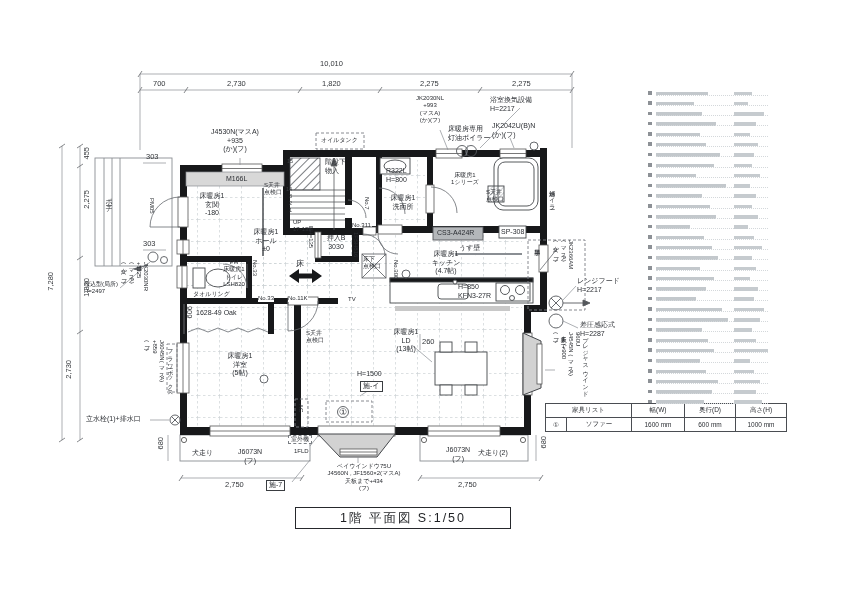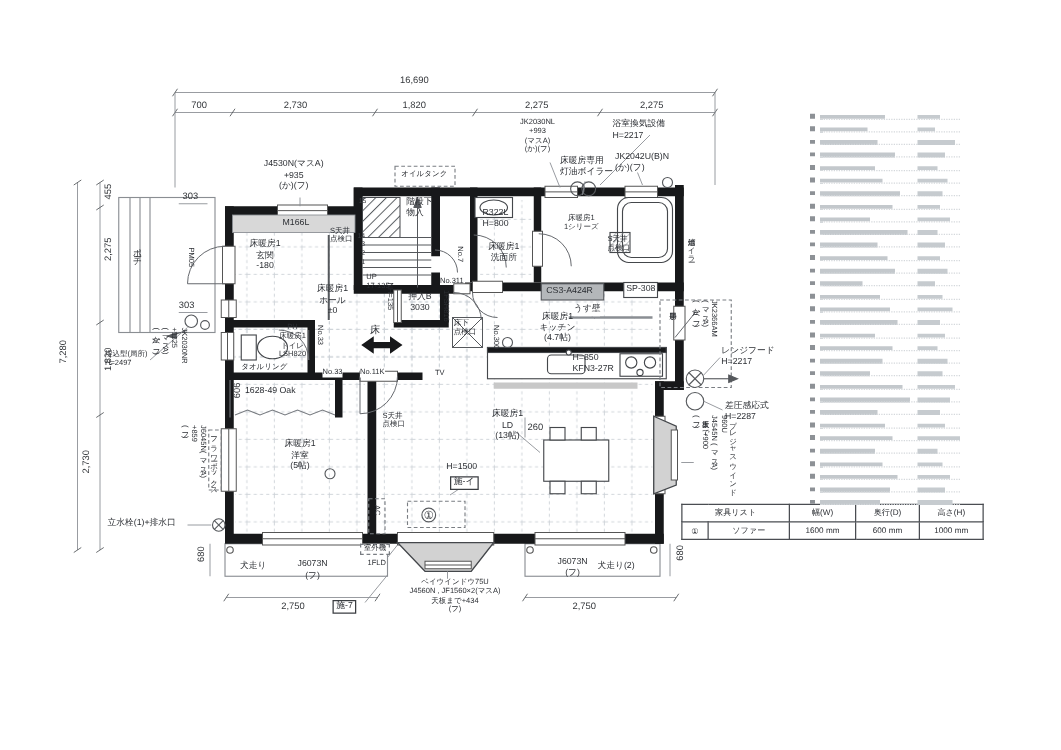--- a/index.html
+++ b/index.html
@@ -297,21 +297,21 @@
     <line x1="120" y1="288" x2="150" y2="262"></line>
     <line x1="150" y1="420" x2="169" y2="420"></line>
     <line x1="292" y1="482" x2="310" y2="460"></line>
     <line x1="310" y1="446" x2="318" y2="436"></line>
     <line x1="358" y1="463" x2="358" y2="457"></line>
     <line x1="470" y1="250" x2="476" y2="255"></line>
     <line x1="555" y1="370" x2="545" y2="370"></line>
   </g>
 </svg>
 
-<div class="dim" style="left:320px;top:59px">16,690</div>
+<div class="dim" style="left:320px;top:59px">10,010</div>
 <div class="dim" style="left:153px;top:79px">700</div>
 <div class="dim" style="left:227px;top:79px">2,730</div>
 <div class="dim" style="left:322px;top:79px">1,820</div>
 <div class="dim" style="left:420px;top:79px">2,275</div>
 <div class="dim" style="left:512px;top:79px">2,275</div>
 <div class="dim vnum" style="left:82px;top:147px">455</div>
 <div class="dim vnum" style="left:82px;top:190px">2,275</div>
 <div class="dim vnum" style="left:82px;top:278px">1,820</div>
 <div class="dim vnum" style="left:64px;top:360px">2,730</div>
 <div class="dim vnum" style="left:46px;top:272px">7,280</div>
@@ -646,14 +646,15 @@
         <span class="leg-right" style="width:22px"></span>
       </div>
       <div class="leg-row">
         <span class="leg-bullet"></span>
         <span class="leg-bar" style="left:10px;width:48px"></span>
         <span class="leg-lead"></span>
         <span class="leg-right" style="width:28px"></span>
       </div>
     </div>
 
+<div id="title-box">1階 平面図 S:1/50</div>
 
 </div>
 
 </body></html>

